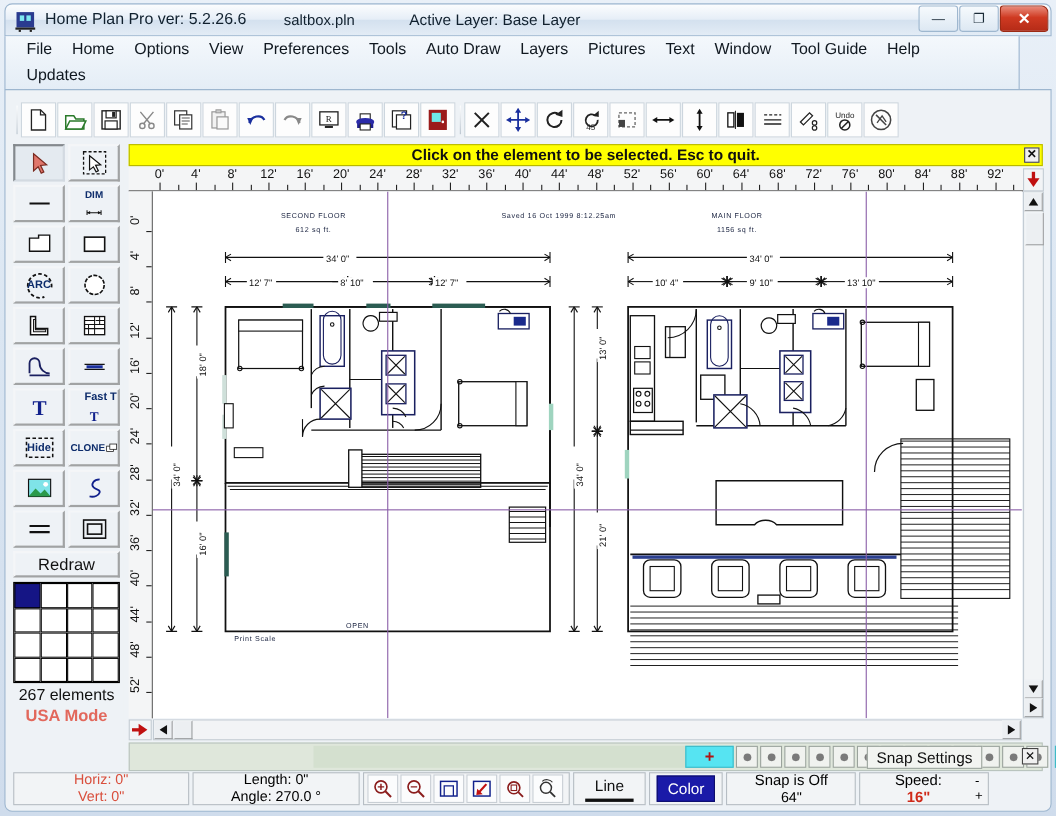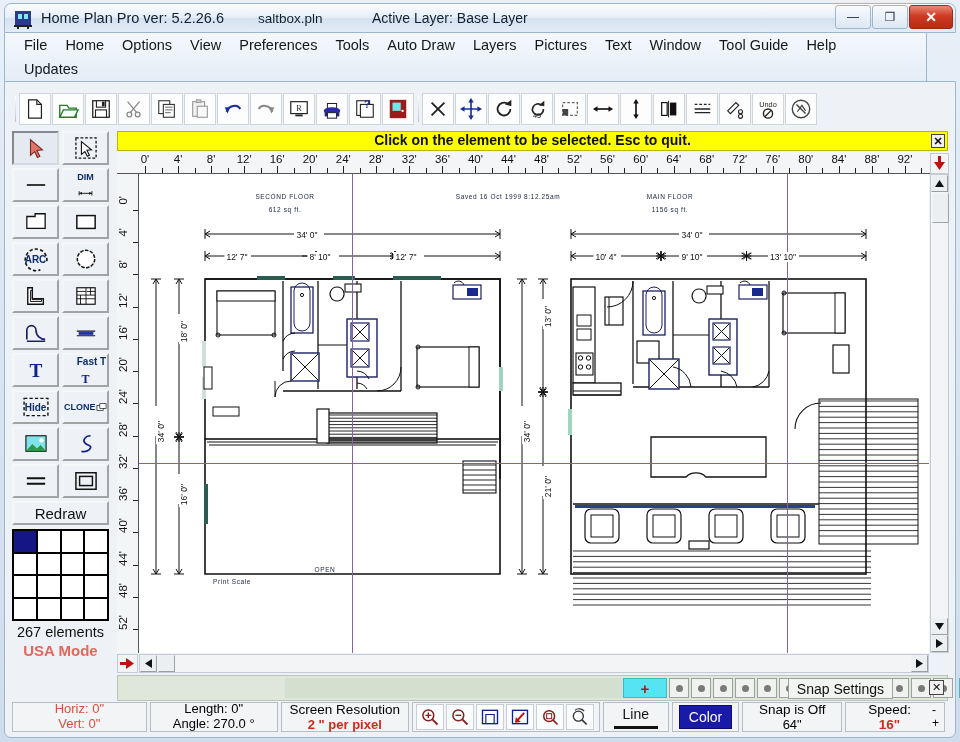--- a/index.html
+++ b/index.html
@@ -1130,24 +1130,20 @@
       <div class="sgroup two" style="width:160px;">
         <span class="red">Horiz: 0"</span>
         <span class="red">Vert: 0"</span>
       </div>
 
       <div class="sgroup two" style="width:152px;">
         <span>Length:  0"</span>
         <span>Angle:  270.0 °</span>
       </div>
 
-      <div class="sgroup" style="width:152px;flex-direction:column;justify-content:center;align-items:center;">
-        <span style="font-size:13.5px;">Screen Resolution</span>
-        <span class="redb" style="font-size:13px;">2 " per pixel</span>
-      </div>
 
       <div class="sgroup" id="zoomgroup" style="padding:0 3px;">
           <div class="zbtn">
             <svg width="20" height="20" viewBox="0 0 24 24">
               <circle cx="10" cy="10" r="6.5" fill="none" stroke="#8a1c1c" stroke-width="1.8"></circle>
               <path d="M14.8 14.8L21 21" stroke="#8a1c1c" stroke-width="2.2"></path>
               <path d="M10 6.5v7M6.5 10h7" stroke="#8a1c1c" stroke-width="1.6"></path>
             </svg>
           </div>
           <div class="zbtn">

